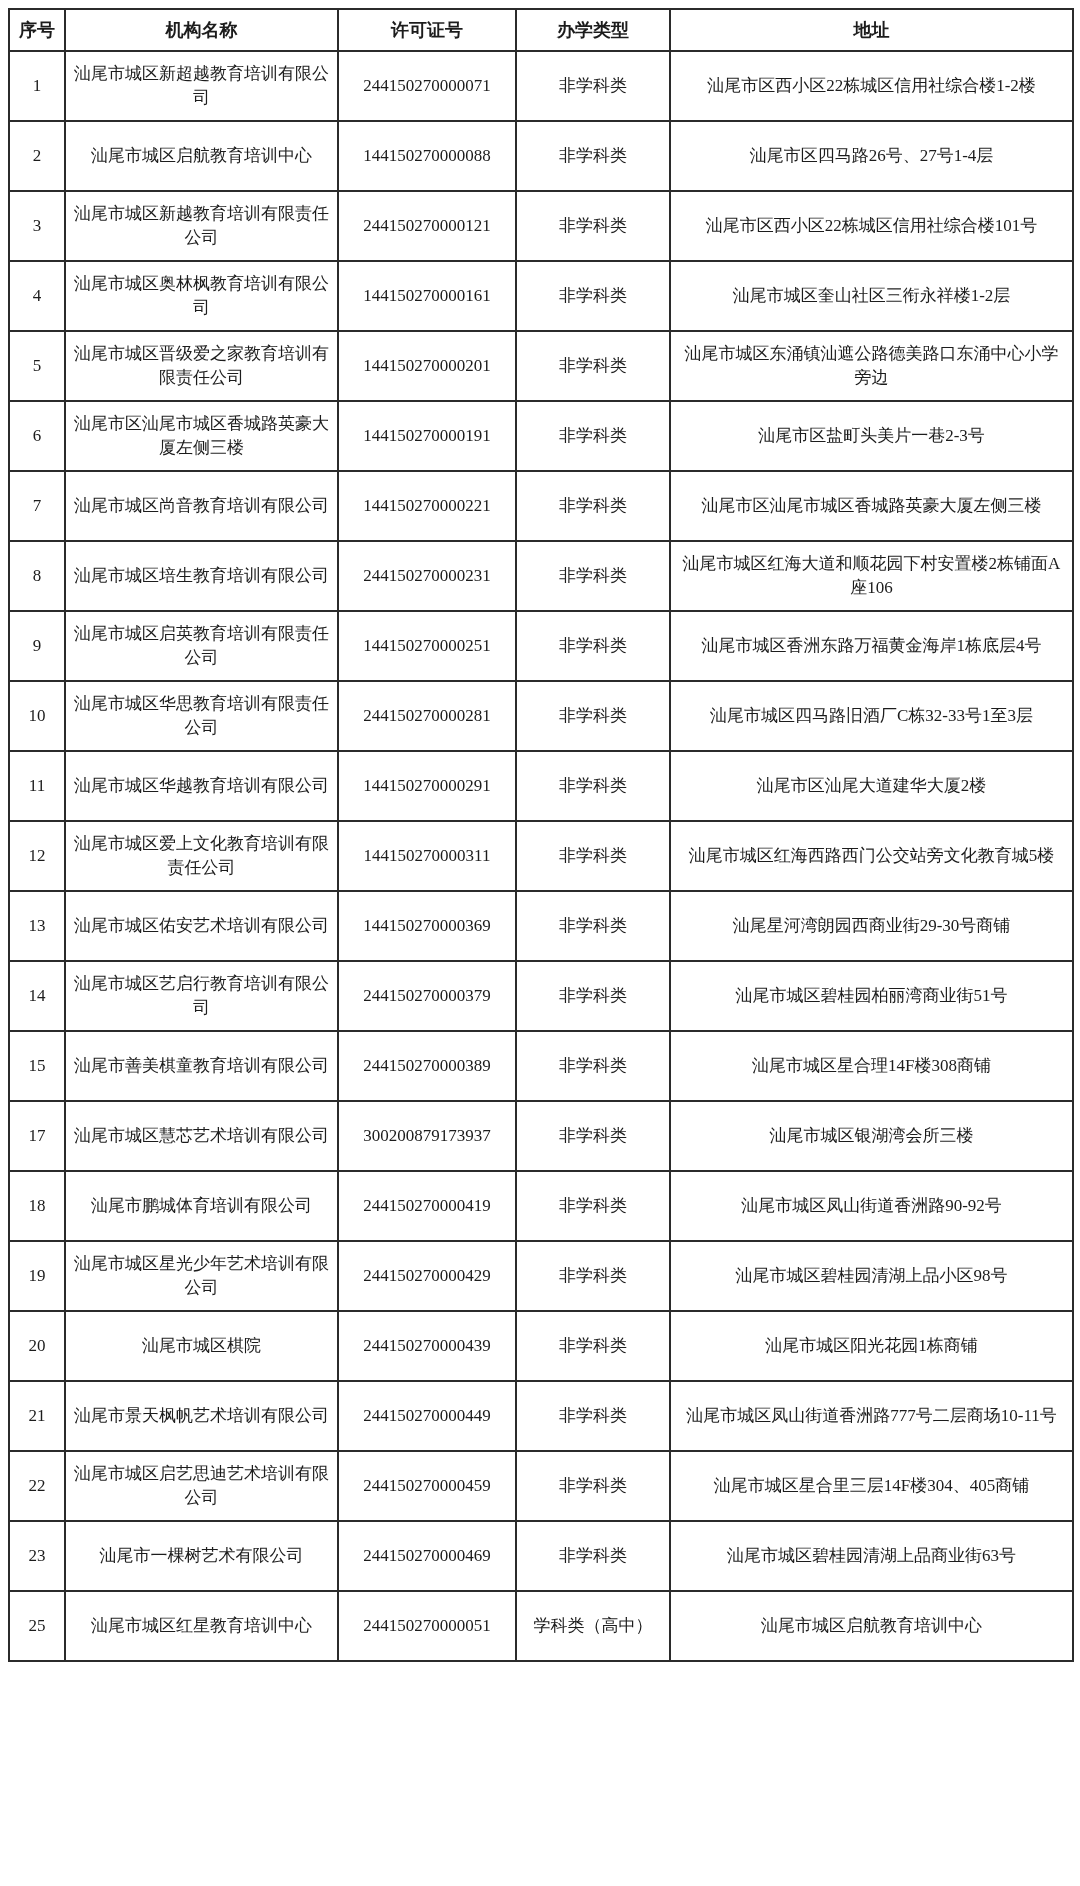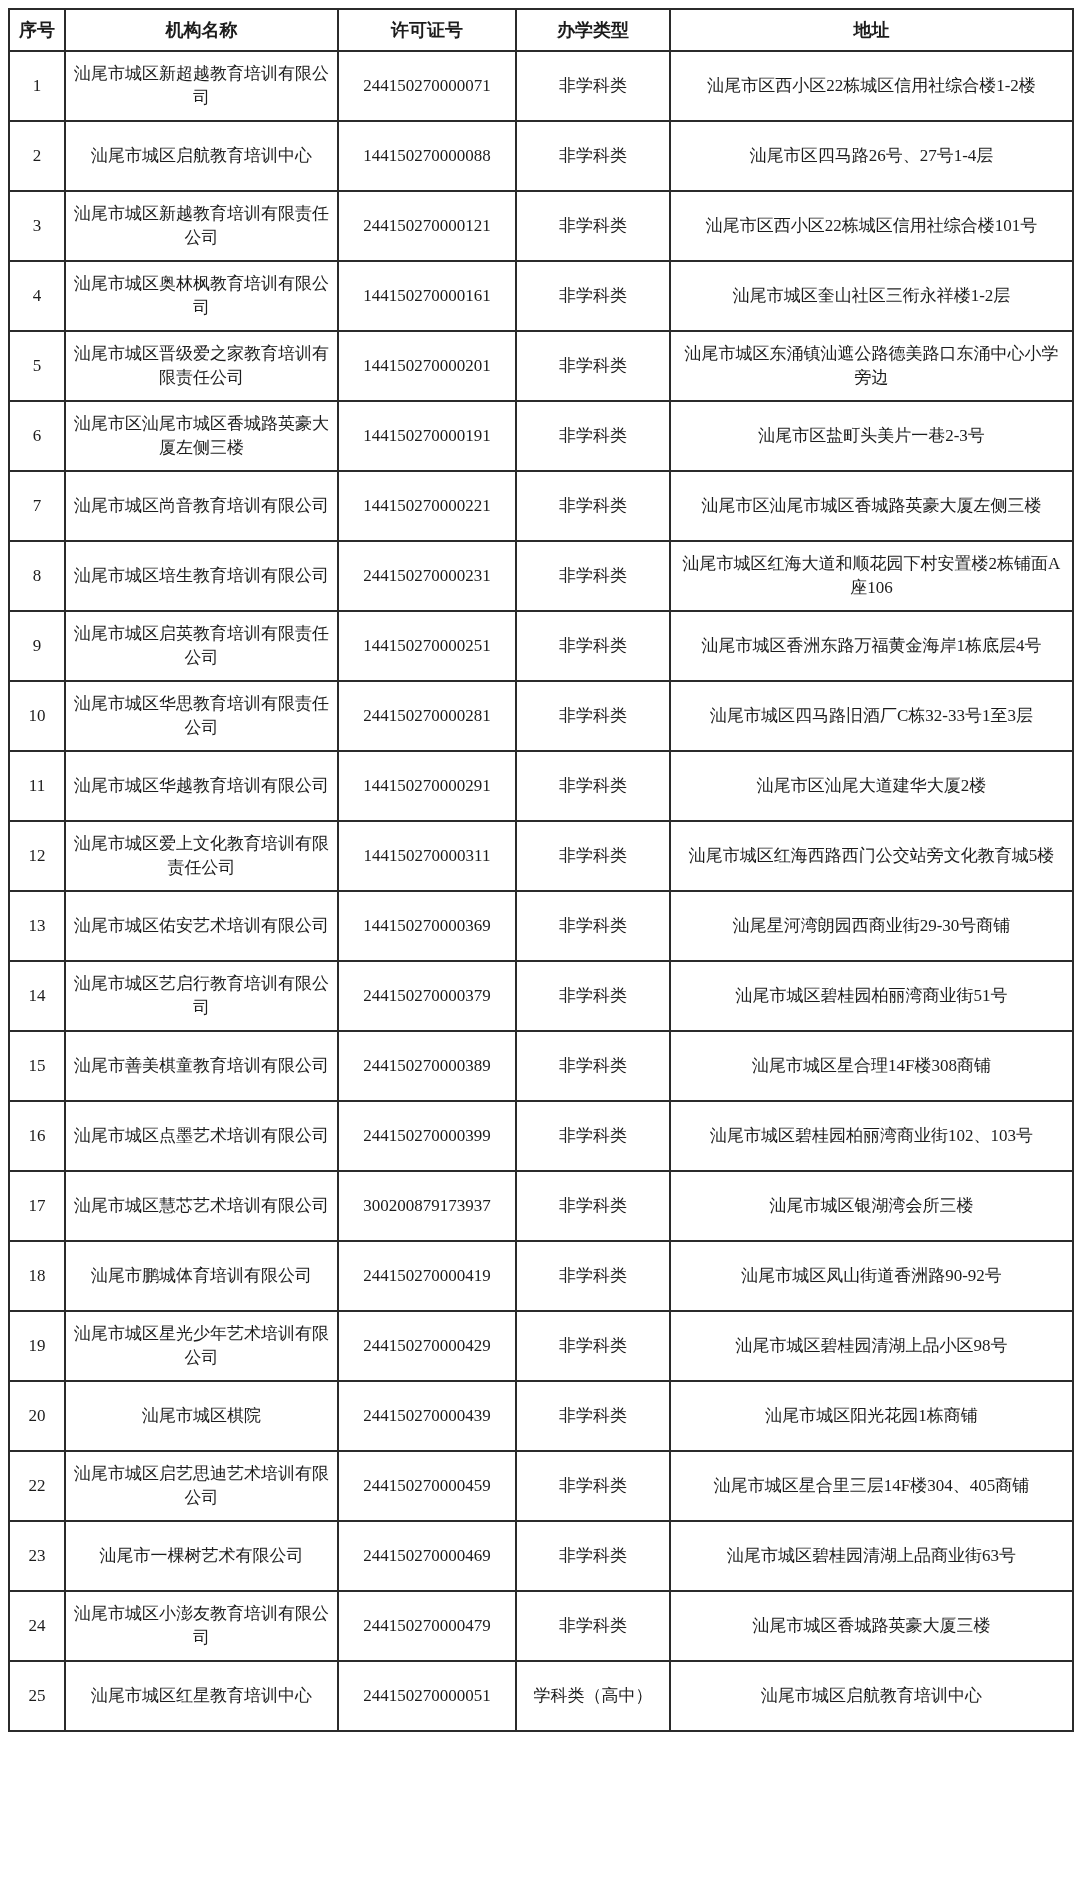--- a/index.html
+++ b/index.html
@@ -175,27 +175,20 @@
           <td>汕尾市城区碧桂园柏丽湾商业街51号</td>
         </tr>
         <tr>
           <td>15</td>
           <td>汕尾市善美棋童教育培训有限公司</td>
           <td>244150270000389</td>
           <td>非学科类</td>
           <td>汕尾市城区星合理14F楼308商铺</td>
         </tr>
         <tr>
-          <td>16</td>
-          <td>汕尾市城区点墨艺术培训有限公司</td>
-          <td>244150270000399</td>
-          <td>非学科类</td>
-          <td>汕尾市城区碧桂园柏丽湾商业街102、103号</td>
-        </tr>
-        <tr>
           <td>17</td>
           <td>汕尾市城区慧芯艺术培训有限公司</td>
           <td>300200879173937</td>
           <td>非学科类</td>
           <td>汕尾市城区银湖湾会所三楼</td>
         </tr>
         <tr>
           <td>18</td>
           <td>汕尾市鹏城体育培训有限公司</td>
           <td>244150270000419</td>
@@ -210,39 +203,39 @@
           <td>汕尾市城区碧桂园清湖上品小区98号</td>
         </tr>
         <tr>
           <td>20</td>
           <td>汕尾市城区棋院</td>
           <td>244150270000439</td>
           <td>非学科类</td>
           <td>汕尾市城区阳光花园1栋商铺</td>
         </tr>
         <tr>
+          <td>21</td>
+          <td>汕尾市景天枫帆艺术培训有限公司</td>
+          <td>244150270000449</td>
+          <td>非学科类</td>
+          <td>汕尾市城区凤山街道香洲路777号二层商场10-11号</td>
+        </tr>
+        <tr>
           <td>22</td>
           <td>汕尾市城区启艺思迪艺术培训有限公司</td>
           <td>244150270000459</td>
           <td>非学科类</td>
           <td>汕尾市城区星合里三层14F楼304、405商铺</td>
         </tr>
         <tr>
           <td>23</td>
           <td>汕尾市一棵树艺术有限公司</td>
           <td>244150270000469</td>
           <td>非学科类</td>
           <td>汕尾市城区碧桂园清湖上品商业街63号</td>
-        </tr>
-        <tr>
-          <td>24</td>
-          <td>汕尾市城区小澎友教育培训有限公司</td>
-          <td>244150270000479</td>
-          <td>非学科类</td>
-          <td>汕尾市城区香城路英豪大厦三楼</td>
         </tr>
         <tr>
           <td>25</td>
           <td>汕尾市城区红星教育培训中心</td>
           <td>244150270000051</td>
           <td>学科类（高中）</td>
           <td>汕尾市城区启航教育培训中心</td>
         </tr>
       </tbody>
   </table>

